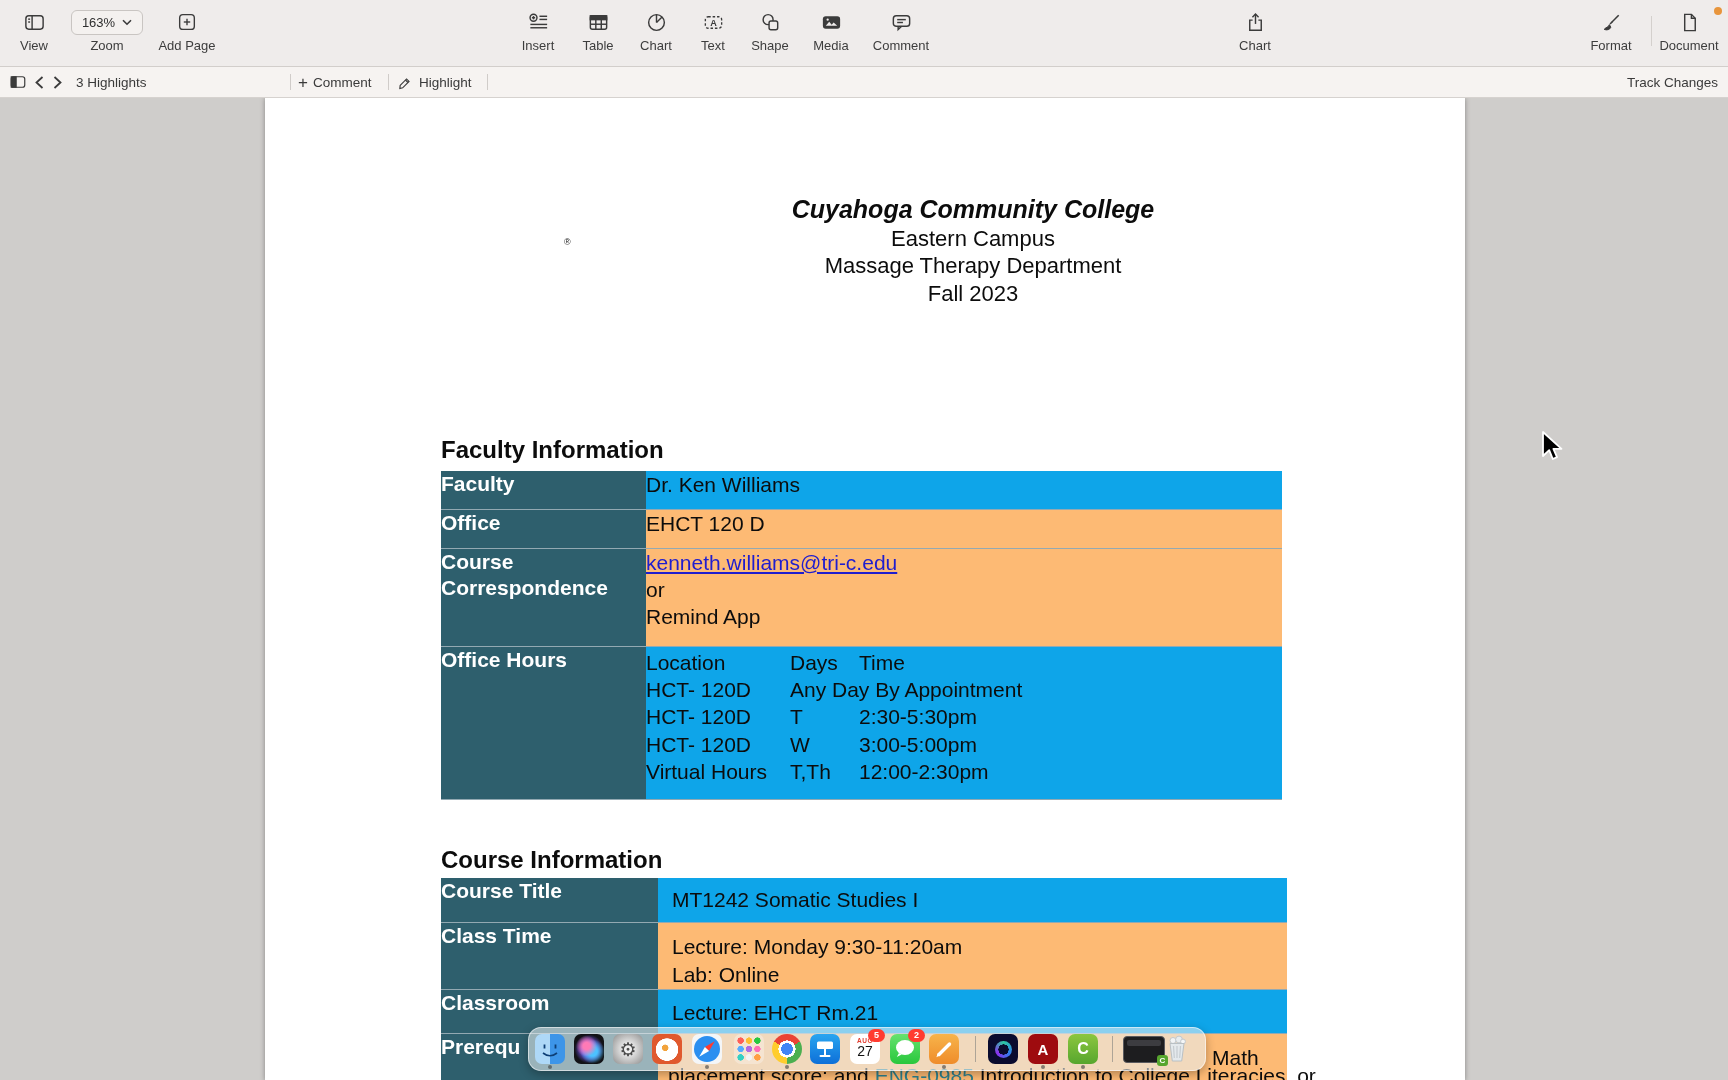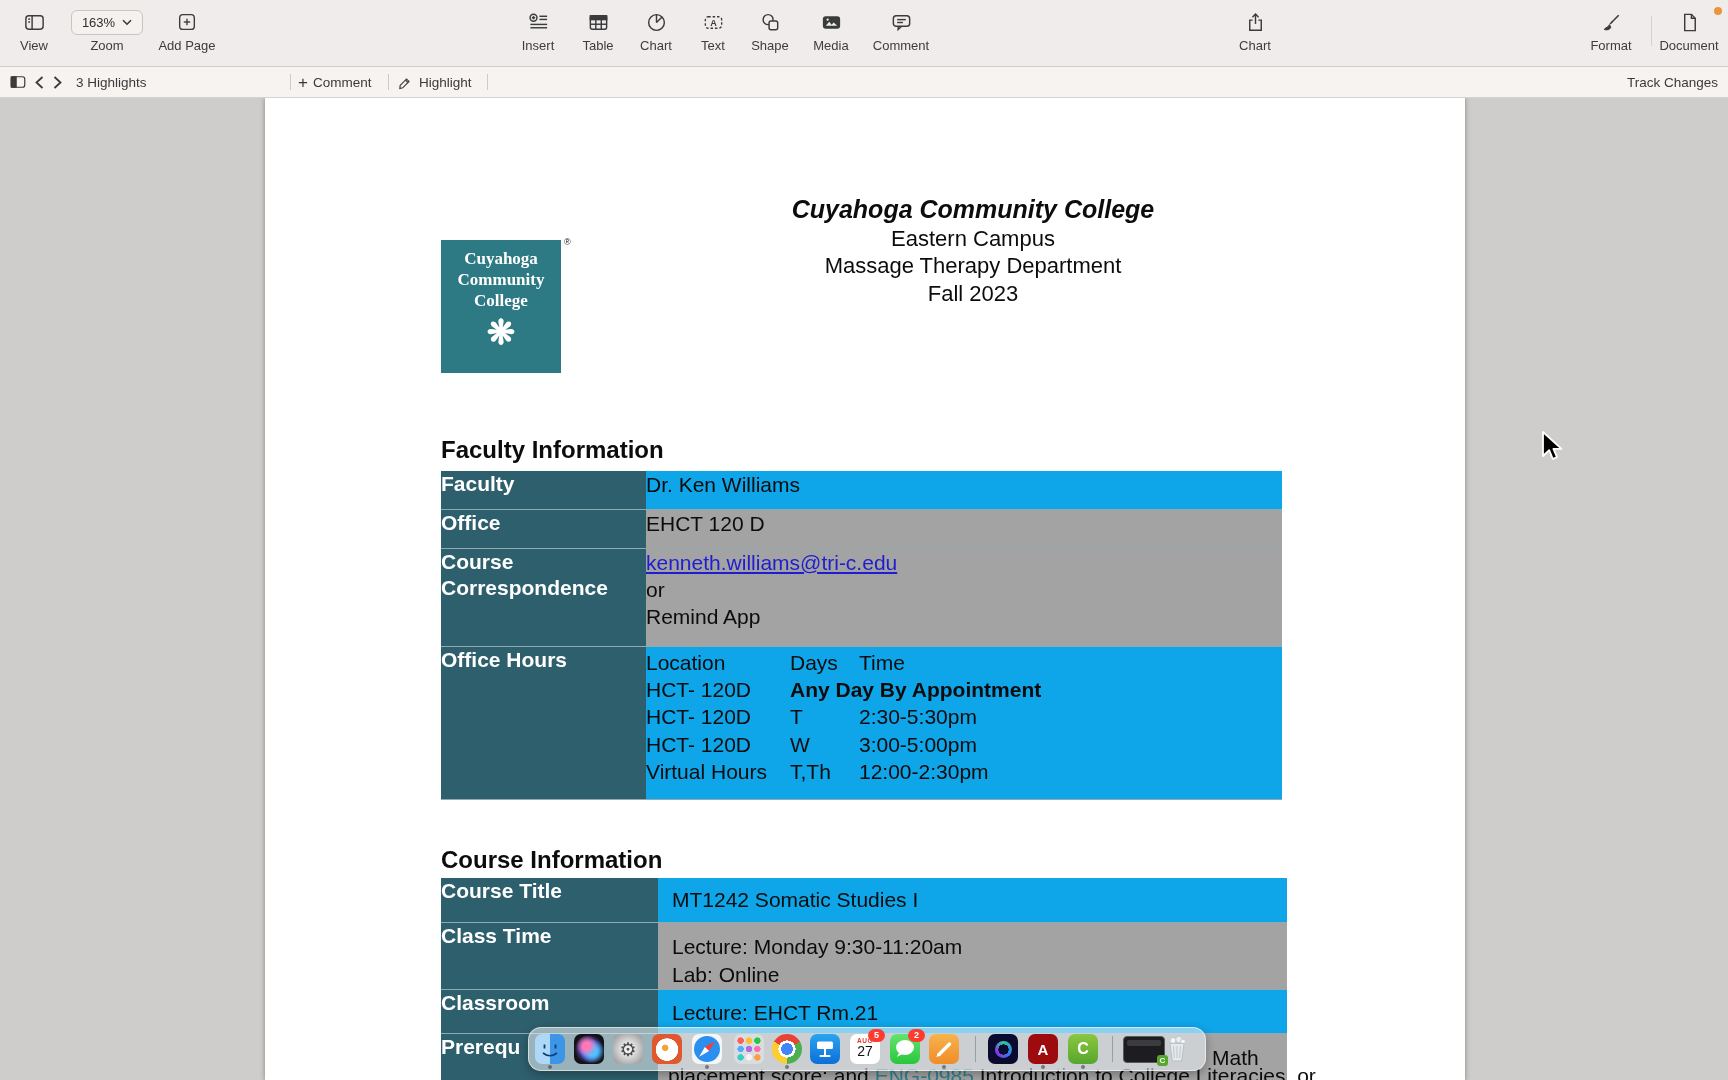--- a/index.html
+++ b/index.html
@@ -26,24 +26,24 @@
   .reg{position:absolute;left:299px;top:140px;font-size:9px;color:#222}
   .dochead{position:absolute;left:278px;top:97px;width:860px;text-align:center}
   .dochead .t1{font-size:25px;font-weight:bold;font-style:italic;line-height:30px;margin-bottom:1px}
   .dochead .t2{font-size:22px;line-height:27.4px}
   .secthead{position:absolute;left:176px;font-size:24px;font-weight:bold}
   table.info{position:absolute;left:176px;border-collapse:collapse;table-layout:fixed}
   table.info td{vertical-align:top;font-size:21px;border-bottom:1px solid #93a9b2;padding:0}
   td.lbl{background:#2e5f6d;color:#fff;font-weight:bold;padding:6px 8px 0 8px;line-height:26px}
   td.val{padding:6px 10px 0 12px;line-height:27px}
   tr.blue td.val{background:#0ea5e9}
-  tr.pale td.val{background:#a3a3a3}
+  tr.pale td.val{background:#fdba74}
   .email{color:#1f1dcf;text-decoration:underline}
   .hours{display:grid;grid-template-columns:144px 69px auto;line-height:27.4px;padding:2px 0 0 0}
-  .hours .span2{grid-column:2 / 4;font-weight:bold}
+  .hours .span2{grid-column:2 / 4;font-weight:normal}
   .link-teal{color:#2e7f8c;text-decoration:underline}
   .prereq-math{position:absolute;left:947px;top:949px;font-size:21px}
   .prereq-line2{position:absolute;left:403px;top:967px;font-size:21px;white-space:nowrap}
   
   .dock{position:absolute;left:528px;top:1027px;width:676px;height:42px;border-radius:13px;background:rgba(233,240,243,.58);border:1px solid rgba(255,255,255,.55);box-shadow:0 3px 10px rgba(0,0,0,.3);z-index:6}
   .dock-icon{position:absolute;top:6px;width:30px;height:30px;border-radius:7px}
   .dock-div{position:absolute;top:8px;width:1px;height:26px;background:rgba(90,100,105,.45)}
   .dock-dot{position:absolute;top:37px;width:4px;height:4px;border-radius:50%;background:rgba(60,60,60,.6)}
   .badge{position:absolute;right:-5px;top:-5px;min-width:13px;height:13px;padding:0 2px;border-radius:8px;background:#ff3b30;color:#fff;font-size:9px;line-height:13px;text-align:center;font-weight:bold}
   .ic-finder{background:linear-gradient(90deg,#aed8f7 0 50%,#3d95e8 50%)}
@@ -258,28 +258,20 @@
         <path d="M12 8.5 l3.5 3.5"></path>
       </svg>
     <span>Highlight</span>
   </div>
   <div class="rv-divider" style="left:487px"></div>
   <div class="rv" style="left:1627px">Track Changes</div>
 </div>
 
 <div class="page">
 
-  <div class="logo">
-    <div style="padding-top:8px">
-      <div class="ln">Cuyahoga</div>
-      <div class="ln">Community</div>
-      <div class="ln">College</div>
-      <div class="mark">❋</div>
-    </div>
-  </div>
   <div class="reg">®</div>
 
   <div class="dochead">
     <div class="t1">Cuyahoga Community College</div>
     <div class="t2">Eastern Campus</div>
     <div class="t2">Massage Therapy Department</div>
     <div class="t2">Fall 2023</div>
   </div>
 
   <div class="secthead" style="top:339px">Faculty Information</div>

